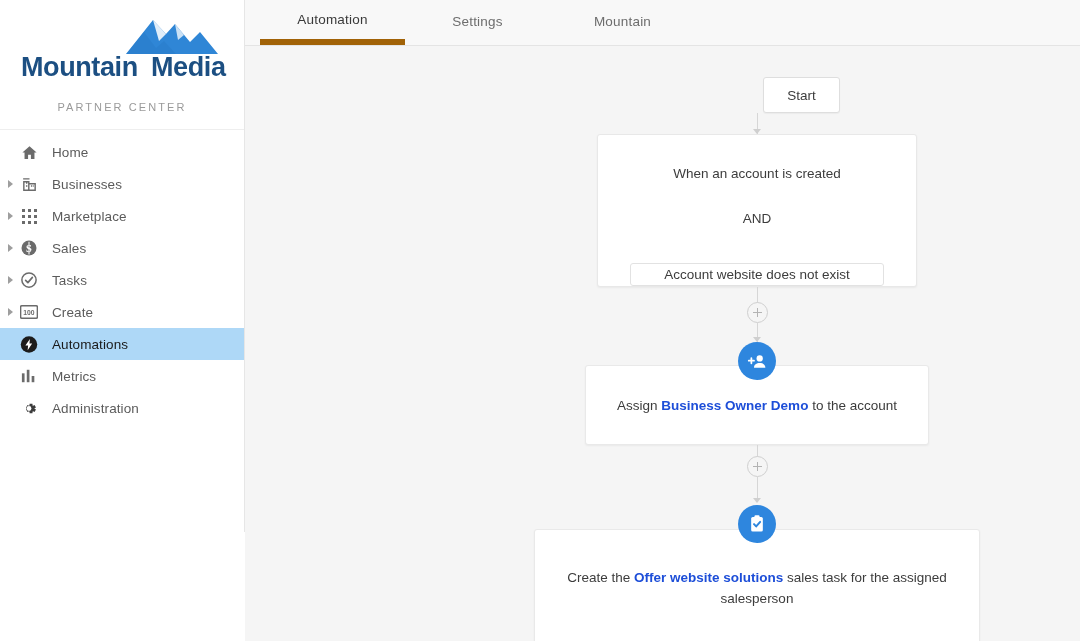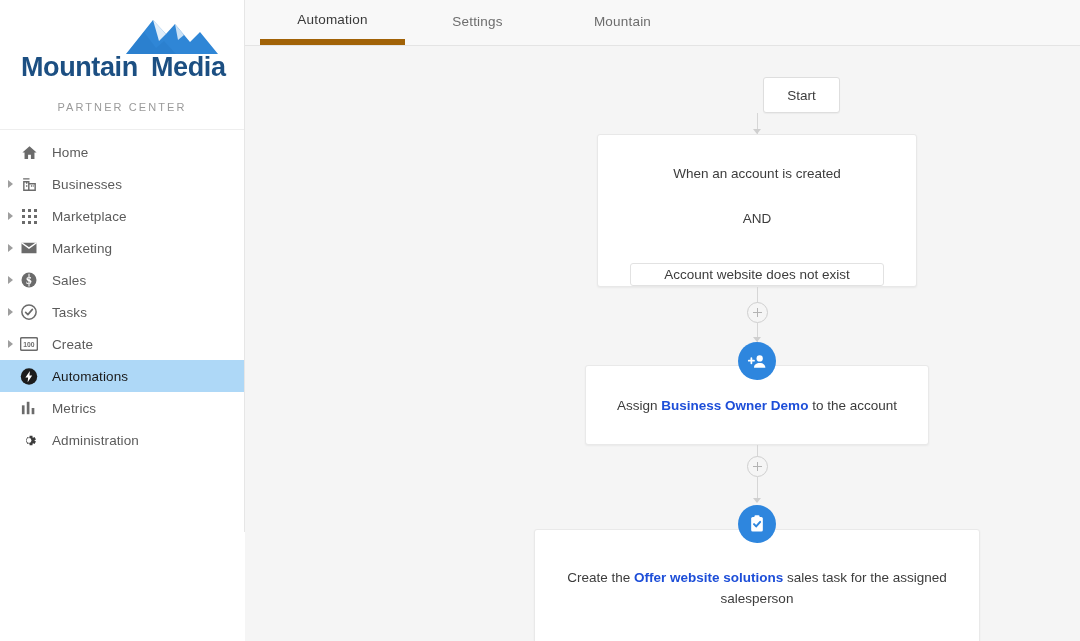--- a/index.html
+++ b/index.html
@@ -278,30 +278,20 @@
               <rect x="6.4" y="6.4" width="3.2" height="3.2"></rect>
               <rect x="12.8" y="6.4" width="3.2" height="3.2"></rect>
             <rect x="0" y="12.8" width="3.2" height="3.2"></rect>
               <rect x="6.4" y="12.8" width="3.2" height="3.2"></rect>
               <rect x="12.8" y="12.8" width="3.2" height="3.2"></rect>
           </svg>
         </span>
         <span class="nav-label">Marketplace</span>
       </div>
 
-      <div class="nav-item">
-        <span class="caret"></span>
-        <span class="nav-icon">
-          <svg width="18" height="18" viewBox="0 0 24 24" fill="currentColor">
-              <path d="M2 5h20v14H2z"></path>
-              <path d="M2 5l10 7 10-7" stroke="#ffffff" stroke-width="2" fill="none"></path>
-            </svg>
-        </span>
-        <span class="nav-label">Marketing</span>
-      </div>
 
       <div class="nav-item">
         <span class="caret"></span>
         <span class="nav-icon">
           <svg width="18" height="18" viewBox="0 0 24 24">
               <circle cx="12" cy="12" r="10" fill="currentColor"></circle>
               <text x="12" y="17" text-anchor="middle" font-size="14" font-weight="bold" font-family="Liberation Serif, serif" fill="#ffffff">S</text>
               <path d="M12 3.5v17" stroke="#ffffff" stroke-width="1.4"></path>
             </svg>
         </span>

